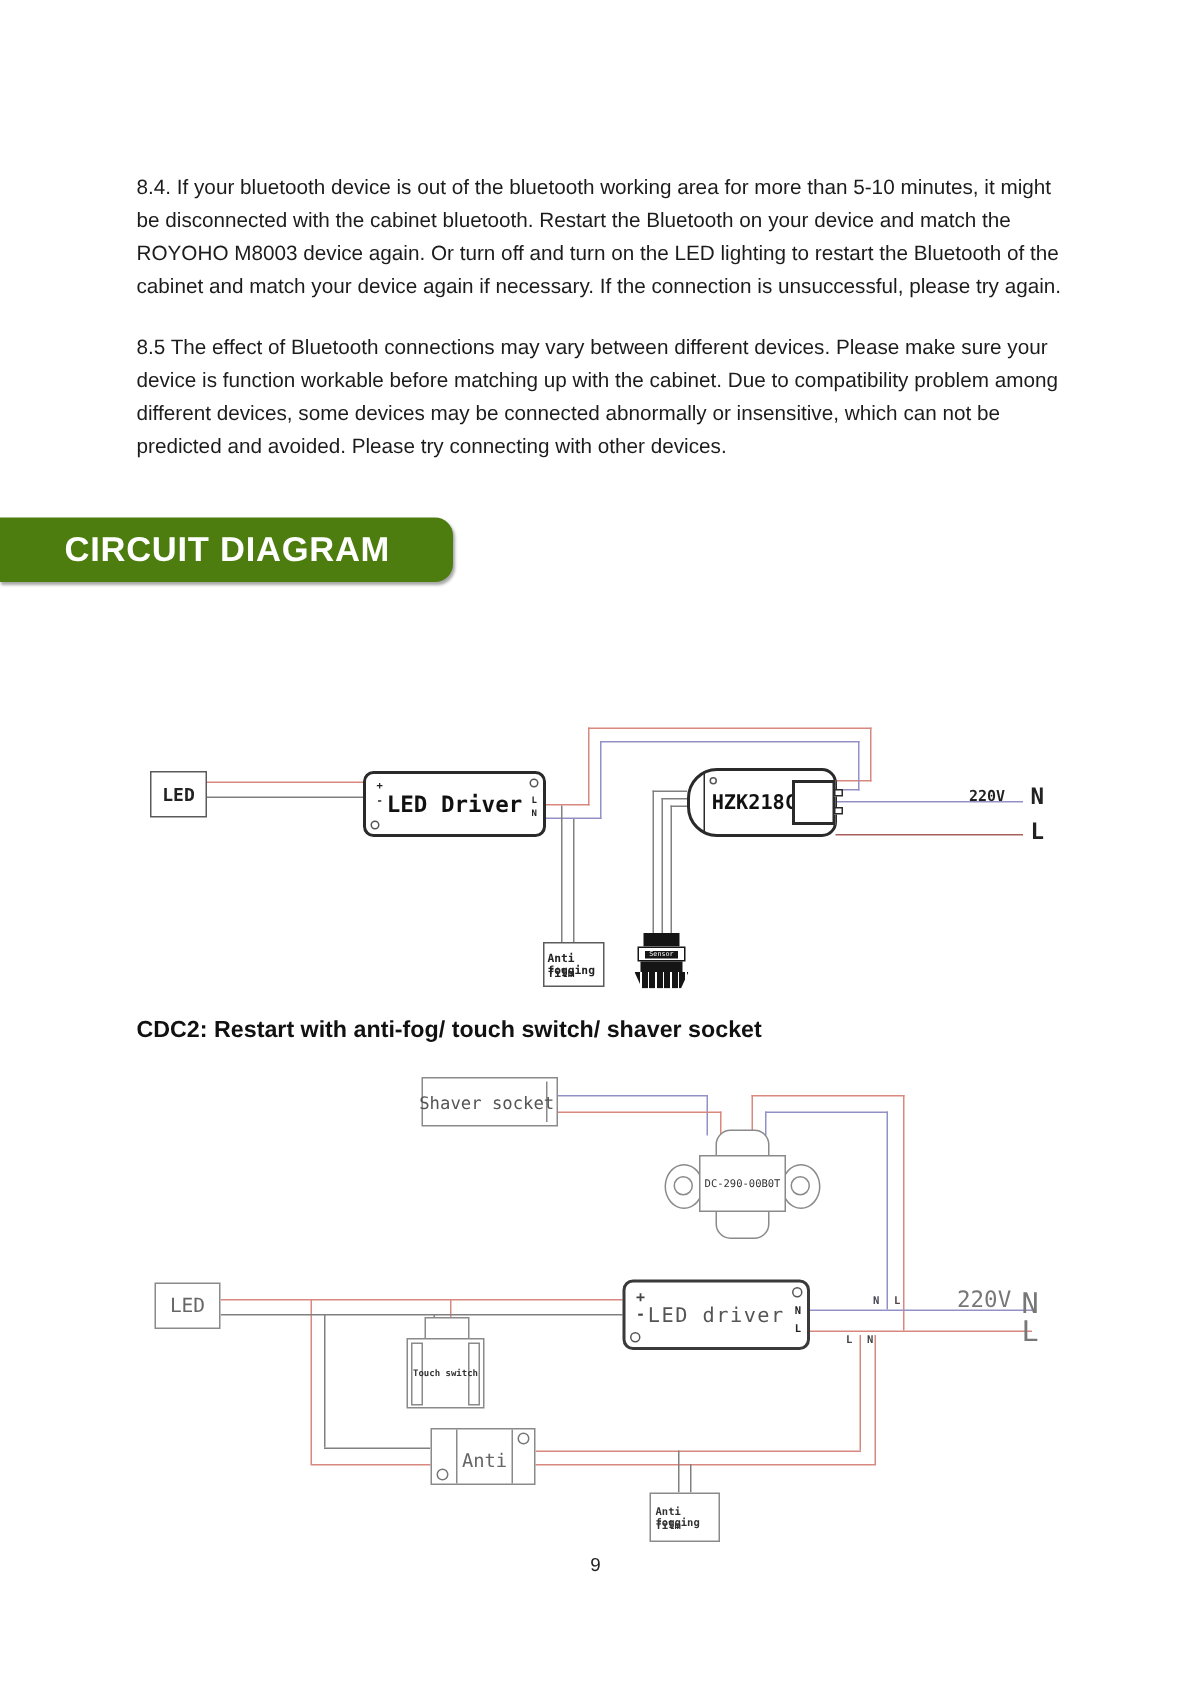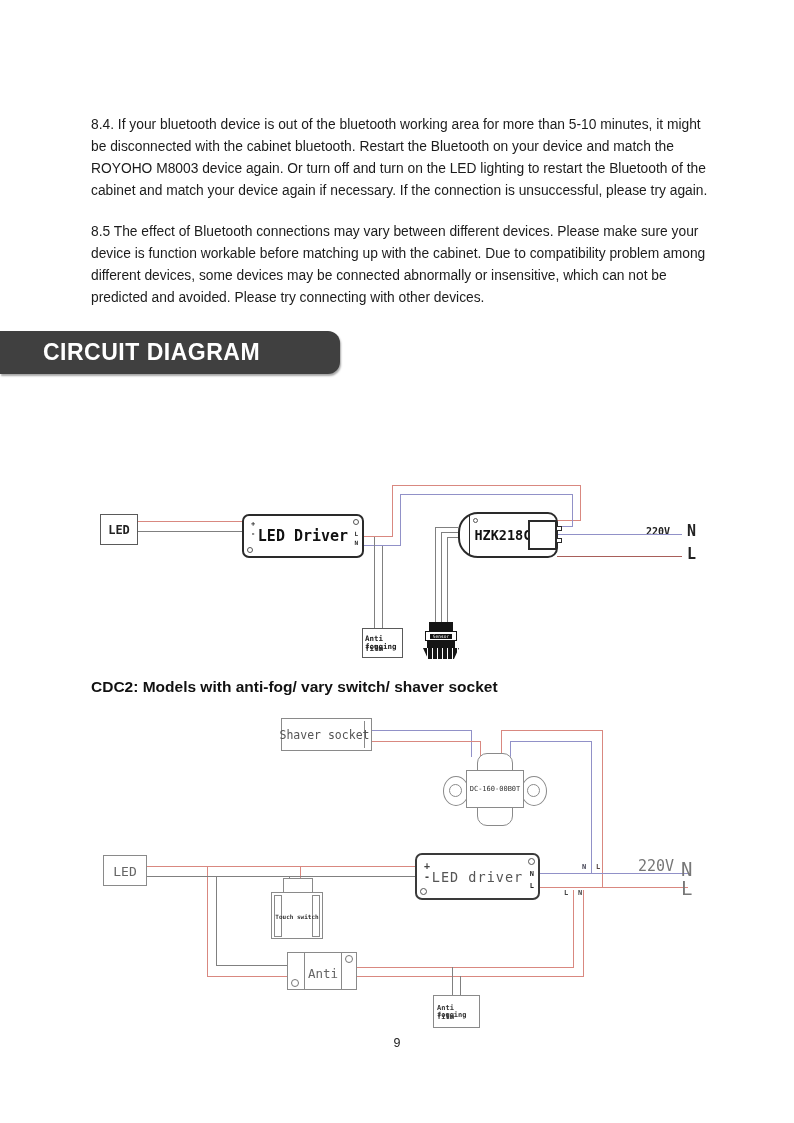--- a/index.html
+++ b/index.html
@@ -1,19 +1,19 @@
 <!DOCTYPE html>
 <html><head>
 <meta charset="utf-8">
 <style>
   html,body{margin:0;padding:0;background:#fff;}
   #page{position:relative;width:794px;height:1123px;background:#fff;overflow:hidden;
         font-family:"Liberation Sans",sans-serif;color:#1a1a1a;}
   .para{position:absolute;left:91px;width:624px;margin:0;font-size:13.8px;line-height:22px;color:#1c1c1c;}
-  .banner{position:absolute;left:0;top:331px;width:340px;height:43px;background:#404040;
+  .banner{position:absolute;left:0;top:345px;width:302px;height:43px;background:#4d7c0f;
           border-radius:0 12px 12px 0;box-shadow:1px 2px 2px rgba(0,0,0,.35);}
   .banner span{position:absolute;left:43px;top:0;line-height:43px;color:#fff;font-weight:bold;
           font-size:23px;letter-spacing:.5px;}
   .h3{position:absolute;left:91px;margin:0;font-size:15.5px;font-weight:bold;color:#111;}
   .mono{font-family:"DejaVu Sans Mono",monospace;}
   .wire{position:absolute;z-index:1;}
   .wr{background:#d98880;}
   .wb{background:#9191c8;}
   .wg{background:#808080;}
   .wdr{background:#a85f5a;}
@@ -33,21 +33,21 @@
 
 <div id="page">
 
   <p class="para" style="top:114px">8.4. If your bluetooth device is out of the bluetooth working area for more than 5-10 minutes, it might be disconnected with the cabinet bluetooth. Restart the Bluetooth on your device and match the ROYOHO M8003 device again. Or turn off and turn on the LED lighting to restart the Bluetooth of the cabinet and match your device again if necessary. If the connection is unsuccessful, please try again.</p>
   <p class="para" style="top:221px">8.5 The effect of Bluetooth connections may vary between different devices. Please make sure your device is function workable before matching up with the cabinet. Due to compatibility problem among different devices, some devices may be connected abnormally or insensitive, which can not be predicted and avoided. Please try connecting with other devices.</p>
 
   <div class="banner">
     <span>CIRCUIT DIAGRAM</span>
   </div>
 
-  <h3 class="h3" style="top:678px">CDC2: Models with anti-fog/ vary switch/ shaver socket</h3>
+  <h3 class="h3" style="top:678px">CDC2: Restart with anti-fog/ touch switch/ shaver socket</h3>
 
   <div id="wires">
       <div class="wire wr" style="left: 138px; top: 521px; width: 104px; height: 1px;"></div>
       <div class="wire wg" style="left: 138px; top: 531px; width: 104px; height: 1px;"></div>
       <div class="wire wr" style="left: 364px; top: 536px; width: 29px; height: 1px;"></div>
       <div class="wire wr" style="left: 392px; top: 485px; width: 1px; height: 52px;"></div>
       <div class="wire wr" style="left: 392px; top: 485px; width: 189px; height: 1px;"></div>
       <div class="wire wr" style="left: 580px; top: 485px; width: 1px; height: 36px;"></div>
       <div class="wire wr" style="left: 556px; top: 520px; width: 25px; height: 1px;"></div>
       <div class="wire wb" style="left: 364px; top: 545px; width: 37px; height: 1px;"></div>
@@ -136,21 +136,21 @@
     <span class="lbl mono" style="font-size:11.5px;color:#555;left:-4px">Shaver socket</span>
   </div>
 
   <div class="part" style="left:443px;top:776px;width:26px;height:30px;border:1.5px solid #8a8a8a;border-radius:50%;background:#fff;z-index:2"></div>
   <div class="part" style="left:521px;top:776px;width:26px;height:30px;border:1.5px solid #8a8a8a;border-radius:50%;background:#fff;z-index:2"></div>
   <span class="circ" style="left:449px;top:784px;width:13px;height:13px;border-color:#8a8a8a"></span>
   <span class="circ" style="left:527px;top:784px;width:13px;height:13px;border-color:#8a8a8a"></span>
   <div class="part" style="left:477px;top:753px;width:36px;height:24px;border:1.5px solid #8a8a8a;border-radius:10px 10px 0 0;background:#fff;z-index:2"></div>
   <div class="part" style="left:477px;top:800px;width:36px;height:26px;border:1.5px solid #8a8a8a;border-radius:0 0 10px 10px;background:#fff;z-index:2"></div>
   <div class="box" style="left:466px;top:770px;width:58px;height:38px;border:1.5px solid #8a8a8a;z-index:3">
-    <span class="lbl mono" style="font-size:7px;color:#333">DC-160-00B0T</span>
+    <span class="lbl mono" style="font-size:7px;color:#333">DC-290-00B0T</span>
   </div>
 
   <div class="box b1g" style="left:103px;top:855px;width:44px;height:31px">
     <span class="lbl mono" style="font-size:13px;color:#666">LED</span>
   </div>
 
   <div class="box b1g" style="left:283px;top:878px;width:30px;height:15px"></div>
   <div class="box b1g" style="left:271px;top:892px;width:52px;height:47px">
     <span class="part" style="left:2px;top:2px;width:8px;height:42px;border:1px solid #8a8a8a"></span>
     <span class="part" style="right:2px;top:2px;width:8px;height:42px;border:1px solid #8a8a8a"></span>

